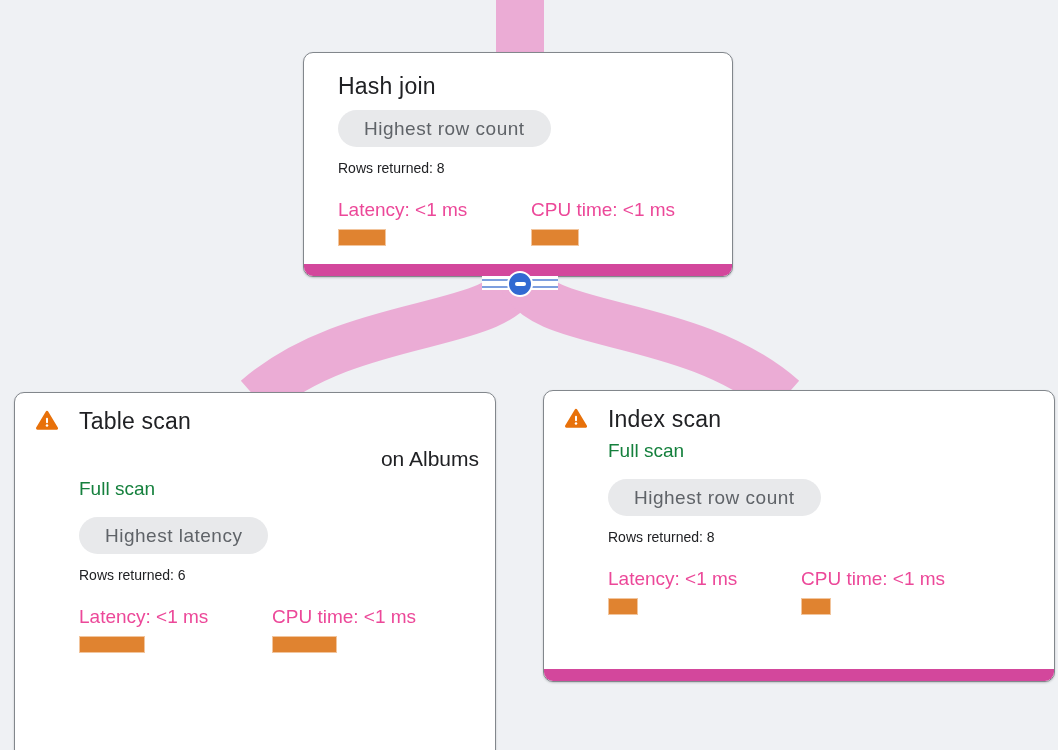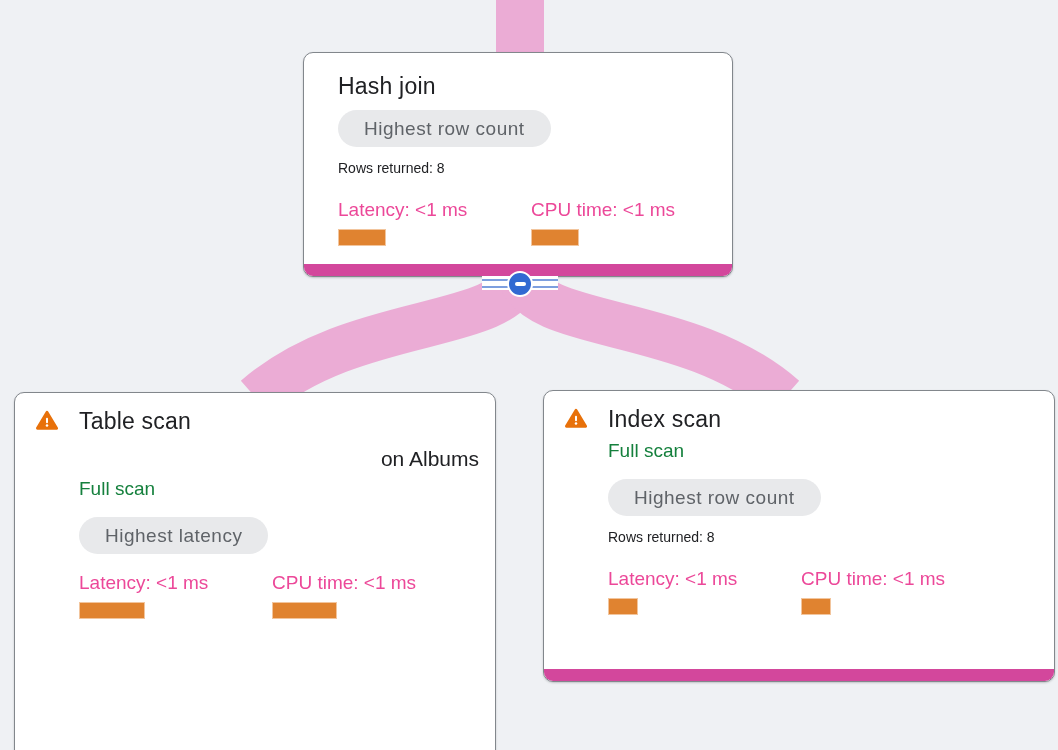--- a/index.html
+++ b/index.html
@@ -181,20 +181,21 @@
             <rect x="10.9" y="8" width="2.2" height="6" rx="1.1" fill="#ffffff"></rect>
             <circle cx="12" cy="16.4" r="1.4" fill="#ffffff"></circle>
           </svg>
         </span>
       </div>
       <div class="content-col">
         <h2 class="title">Table scan</h2>
         <div class="sub">on Albums</div>
         <div class="muted">Full scan</div>
         <div class="pill">Highest latency</div>
+        <div class="rows">Rows returned: 6</div>
         <div class="metrics">
           <div class="metric">
             <div class="metric-label">Latency: &lt;1 ms</div>
             <div class="bar" style="width: 64px;"></div>
           </div>
           <div class="metric">
             <div class="metric-label">CPU time: &lt;1 ms</div>
             <div class="bar" style="width: 63px;"></div>
           </div>
         </div>

